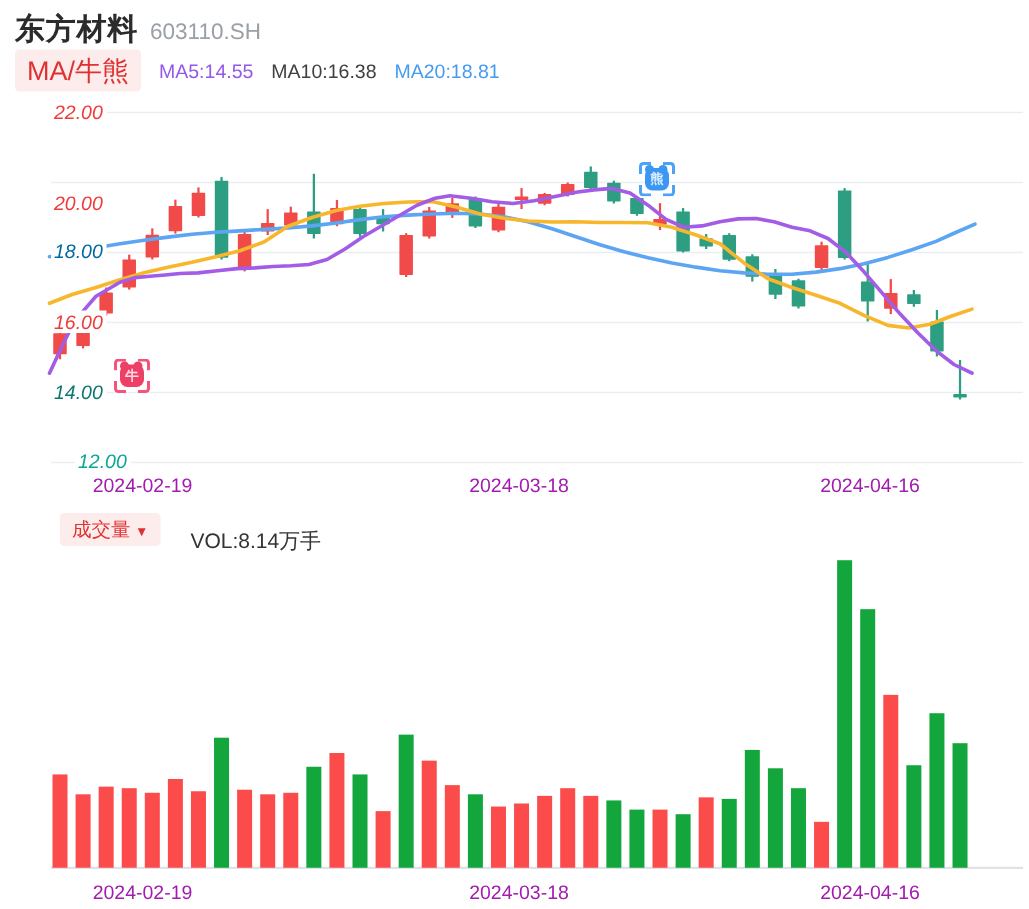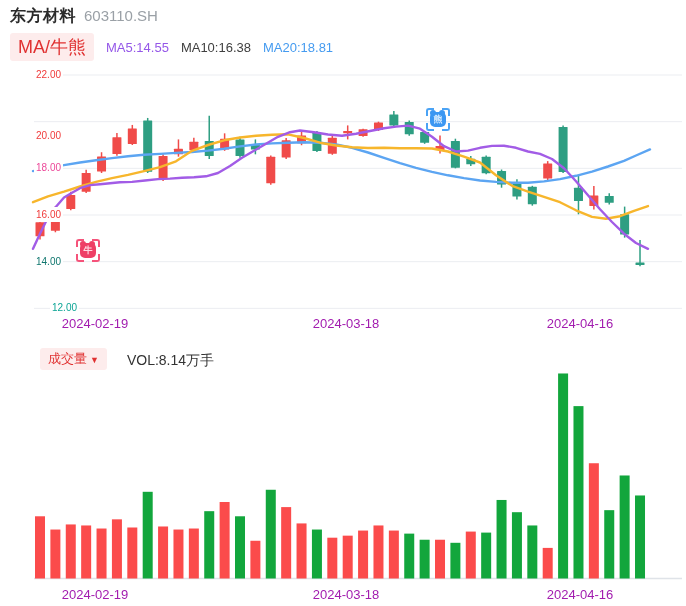--- a/index.html
+++ b/index.html
@@ -1,29 +1,29 @@
 <!DOCTYPE html>
 <html><head>
 <meta charset="utf-8">
 <style>
   html,body{margin:0;padding:0;background:#fff;}
   body{font-family:"Liberation Sans","DejaVu Sans",sans-serif;}
   .stage{position:relative;width:686px;height:606px;background:#ffffff;overflow:hidden;}
   svg{position:absolute;left:0;top:0;}
   .hdr{position:absolute;left:10px;top:6px;display:flex;align-items:baseline;gap:8px;z-index:5;}
-  .hdr .title{font-size:16px;font-weight:bold;color:#2b2b2b;letter-spacing:.5px;}
+  .hdr .title{font-size:20px;font-weight:bold;color:#2b2b2b;letter-spacing:.5px;}
   .hdr .code{font-size:15px;color:#9aa0a6;}
   .legend{position:absolute;left:10px;top:33px;display:flex;align-items:center;gap:12px;z-index:5;font-size:13px;}
   .pill{background:#fdecec;color:#e03131;border-radius:3px;padding:2px 8px;font-size:18px;white-space:nowrap;cursor:pointer;}
   .ma5{color:#9558e8;} .ma10{color:#404040;} .ma20{color:#459bf0;}
-  .vol-hdr{position:absolute;left:40px;top:342px;display:flex;align-items:flex-end;gap:20px;z-index:5;}
+  .vol-hdr{position:absolute;left:40px;top:342px;display:flex;align-items:flex-start;gap:20px;z-index:5;}
   .vol-hdr .pill{font-size:13px;}
   .vol-hdr .pill .tri{font-size:9px;margin-left:3px;}
   .vol-val{font-size:14px;color:#333;margin-top:10px;}
-  .ylab{position:absolute;font-size:10px;background:#fff;padding:0 2px;z-index:3;line-height:15px;}
+  .ylab{position:absolute;font-size:13px;background:#fff;padding:0 2px;z-index:3;line-height:15px;font-style:italic;}
   .dlab{position:absolute;font-size:13px;color:#a21caf;transform:translateX(-50%);z-index:3;white-space:nowrap;}
   .marker{position:absolute;width:24px;height:23px;z-index:6;cursor:pointer;}
   .mk-corner{position:absolute;width:6px;height:6px;}
   .mk-tl{left:0;top:0;border-left:2px solid var(--mk);border-top:2px solid var(--mk);border-top-left-radius:3px;}
   .mk-tr{right:0;top:0;border-right:2px solid var(--mk);border-top:2px solid var(--mk);border-top-right-radius:3px;}
   .mk-bl{left:0;bottom:0;border-left:2px solid var(--mk);border-bottom:2px solid var(--mk);border-bottom-left-radius:3px;}
   .mk-br{right:0;bottom:0;border-right:2px solid var(--mk);border-bottom:2px solid var(--mk);border-bottom-right-radius:3px;}
   .mk-face{position:absolute;left:4px;top:4px;width:16px;height:15px;border-radius:5px;display:flex;align-items:center;justify-content:center;font-size:9px;font-weight:bold;}
   .mk-face::before,.mk-face::after{content:"";position:absolute;top:-2px;width:6px;height:6px;border-radius:50%;background:inherit;}
   .mk-face::before{left:0;} .mk-face::after{right:1px;}
@@ -174,21 +174,21 @@
   <div class="legend">
     <span class="pill">MA/牛熊</span>
     <span class="ma5">MA5:14.55</span>
     <span class="ma10">MA10:16.38</span>
     <span class="ma20">MA20:18.81</span>
   </div>
 
   <div id="y-labels">
       <div class="ylab" style="left: 34px; top: 67px; color: rgb(240, 59, 59);">22.00</div>
       <div class="ylab" style="left: 34px; top: 113.67px; color: rgb(240, 59, 59); margin-top: 14px;">20.00</div>
-      <div class="ylab" style="left: 34px; top: 160.34px; color: #ec4899;">18.00</div>
+      <div class="ylab" style="left: 34px; top: 160.34px; color: #0369a1;">18.00</div>
       <div class="ylab" style="left: 34px; top: 207.01px; color: rgb(240, 59, 59);">16.00</div>
       <div class="ylab" style="left: 34px; top: 253.68px; color: #0f766e; text-align: center;">14.00</div>
       <div class="ylab" style="left: 50px; top: 300.35px; color: rgb(13, 165, 149);">12.00</div>
     </div>
   <div id="date-row-1">
       <div class="dlab" style="left: 95px; top: 316px;">2024-02-19</div>
       <div class="dlab" style="left: 346px; top: 316px;">2024-03-18</div>
       <div class="dlab" style="left: 580px; top: 316px;">2024-04-16</div>
     </div>
   <div id="date-row-2">

